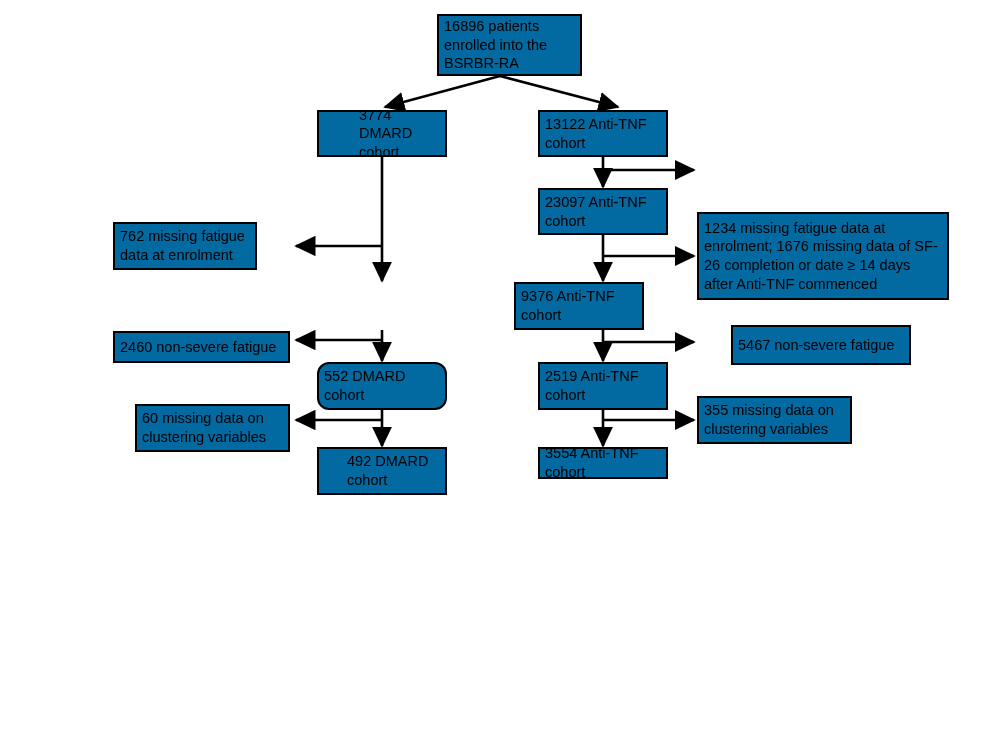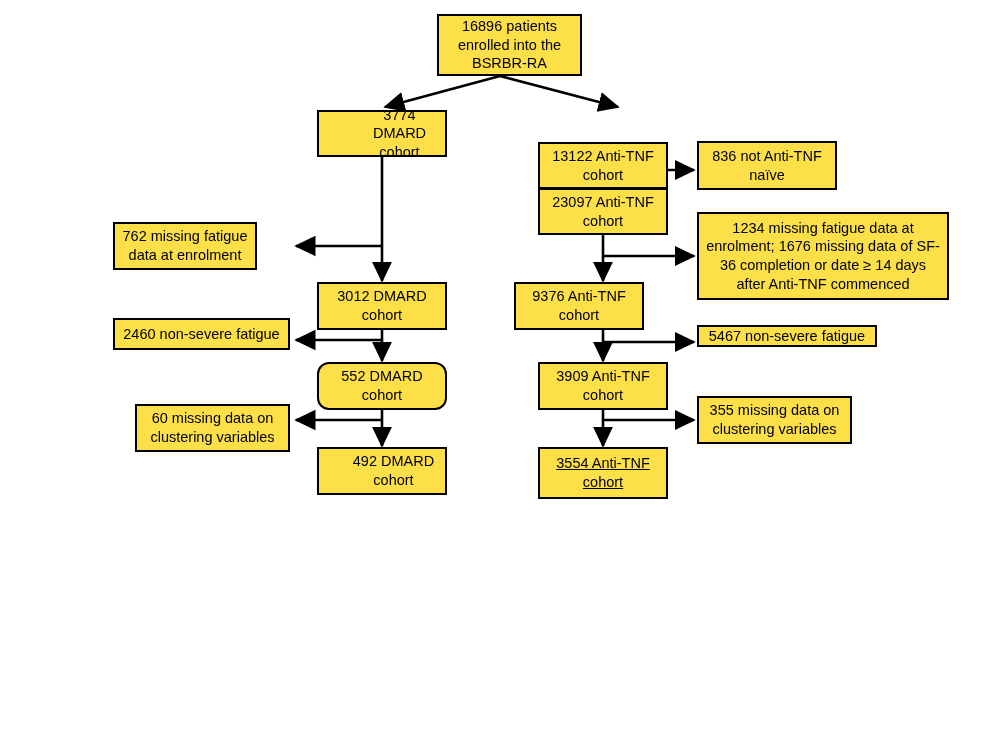--- a/index.html
+++ b/index.html
@@ -9,25 +9,25 @@
     font-family:"Liberation Sans","DejaVu Sans",sans-serif;
     color:#000000;
     overflow:hidden;
   }
   #flow{position:relative;width:1000px;height:750px;}
   svg#connectors{position:absolute;left:0;top:0;width:1000px;height:750px;}
   .node{
     position:absolute;
     box-sizing:border-box;
     border:2.5px solid #000;
-    background:#fde047;
+    background:#0369a1;
     display:flex;
     align-items:center;
     justify-content:center;
-    text-align:center;
+    text-align:left;
     line-height:1.28;
     font-size:14.5px;
     padding:2px 5px;
     z-index:2;
   }
   .node span{display:block;width:100%;}
 </style>
 </head>
 <body>
 
@@ -68,73 +68,67 @@
   </svg>
 
   <div class="node" style="left:437px;top:14px;width:145px;height:62px;">
     <span>16896 patients enrolled into the BSRBR-RA</span>
   </div>
 
   <div class="node" style="left:317px;top:110px;width:130px;height:47px;padding-left:40px;">
     <span>3774 DMARD cohort</span>
   </div>
 
-  <div class="node" style="left:538px;top:110px;width:130px;height:47px;margin-top:32px;">
+  <div class="node" style="left:538px;top:110px;width:130px;height:47px;">
     <span>13122 Anti-TNF cohort</span>
   </div>
 
-  <div class="node" style="left:697px;top:141px;width:140px;height:49px;">
-    <span>836 not Anti-TNF naïve</span>
-  </div>
 
   <div class="node" style="left:538px;top:188px;width:130px;height:47px;">
     <span>23097 Anti-TNF cohort</span>
   </div>
 
   <div class="node" style="left:697px;top:212px;width:252px;height:88px;">
-    <span>1234 missing fatigue data at enrolment; 1676 missing data of  SF-36 completion or date ≥ 14 days after Anti-TNF commenced</span>
+    <span>1234 missing fatigue data at enrolment; 1676 missing data of  SF-26 completion or date ≥ 14 days after Anti-TNF commenced</span>
   </div>
 
   <div class="node" style="left:113px;top:222px;width:144px;height:48px;">
     <span>762 missing fatigue data at enrolment</span>
   </div>
 
-  <div class="node" style="left:317px;top:282px;width:130px;height:48px;">
-    <span>3012 DMARD cohort</span>
-  </div>
 
   <div class="node" style="left:514px;top:282px;width:130px;height:48px;">
     <span>9376 Anti-TNF cohort</span>
   </div>
 
-  <div class="node" style="left:113px;top:318px;width:177px;height:32px;">
+  <div class="node" style="left:113px;top:331px;width:177px;height:32px;">
     <span>2460 non-severe fatigue</span>
   </div>
 
-  <div class="node" style="left:697px;top:325px;width:180px;height:22px;">
+  <div class="node" style="left:731px;top:325px;width:180px;height:40px;">
     <span>5467 non-severe fatigue</span>
   </div>
 
   <div class="node" style="left:317px;top:362px;width:130px;height:48px;border-radius:12px;">
     <span>552 DMARD cohort</span>
   </div>
 
   <div class="node" style="left:538px;top:362px;width:130px;height:48px;">
-    <span>3909 Anti-TNF cohort</span>
+    <span>2519 Anti-TNF cohort</span>
   </div>
 
   <div class="node" style="left:135px;top:396px;width:155px;height:48px;margin-top:8px;">
     <span>60 missing data on clustering variables</span>
   </div>
 
   <div class="node" style="left:697px;top:396px;width:155px;height:48px;">
     <span>355 missing data on clustering variables</span>
   </div>
 
   <div class="node" style="left:317px;top:447px;width:130px;height:48px;padding-left:28px;">
     <span>492 DMARD cohort</span>
   </div>
 
-  <div class="node" style="left:538px;top:447px;width:130px;height:52px;text-decoration:underline;">
+  <div class="node" style="left:538px;top:447px;width:130px;height:32px;">
     <span>3554 Anti-TNF cohort</span>
   </div>
 
 </div>
 
 </body></html>

